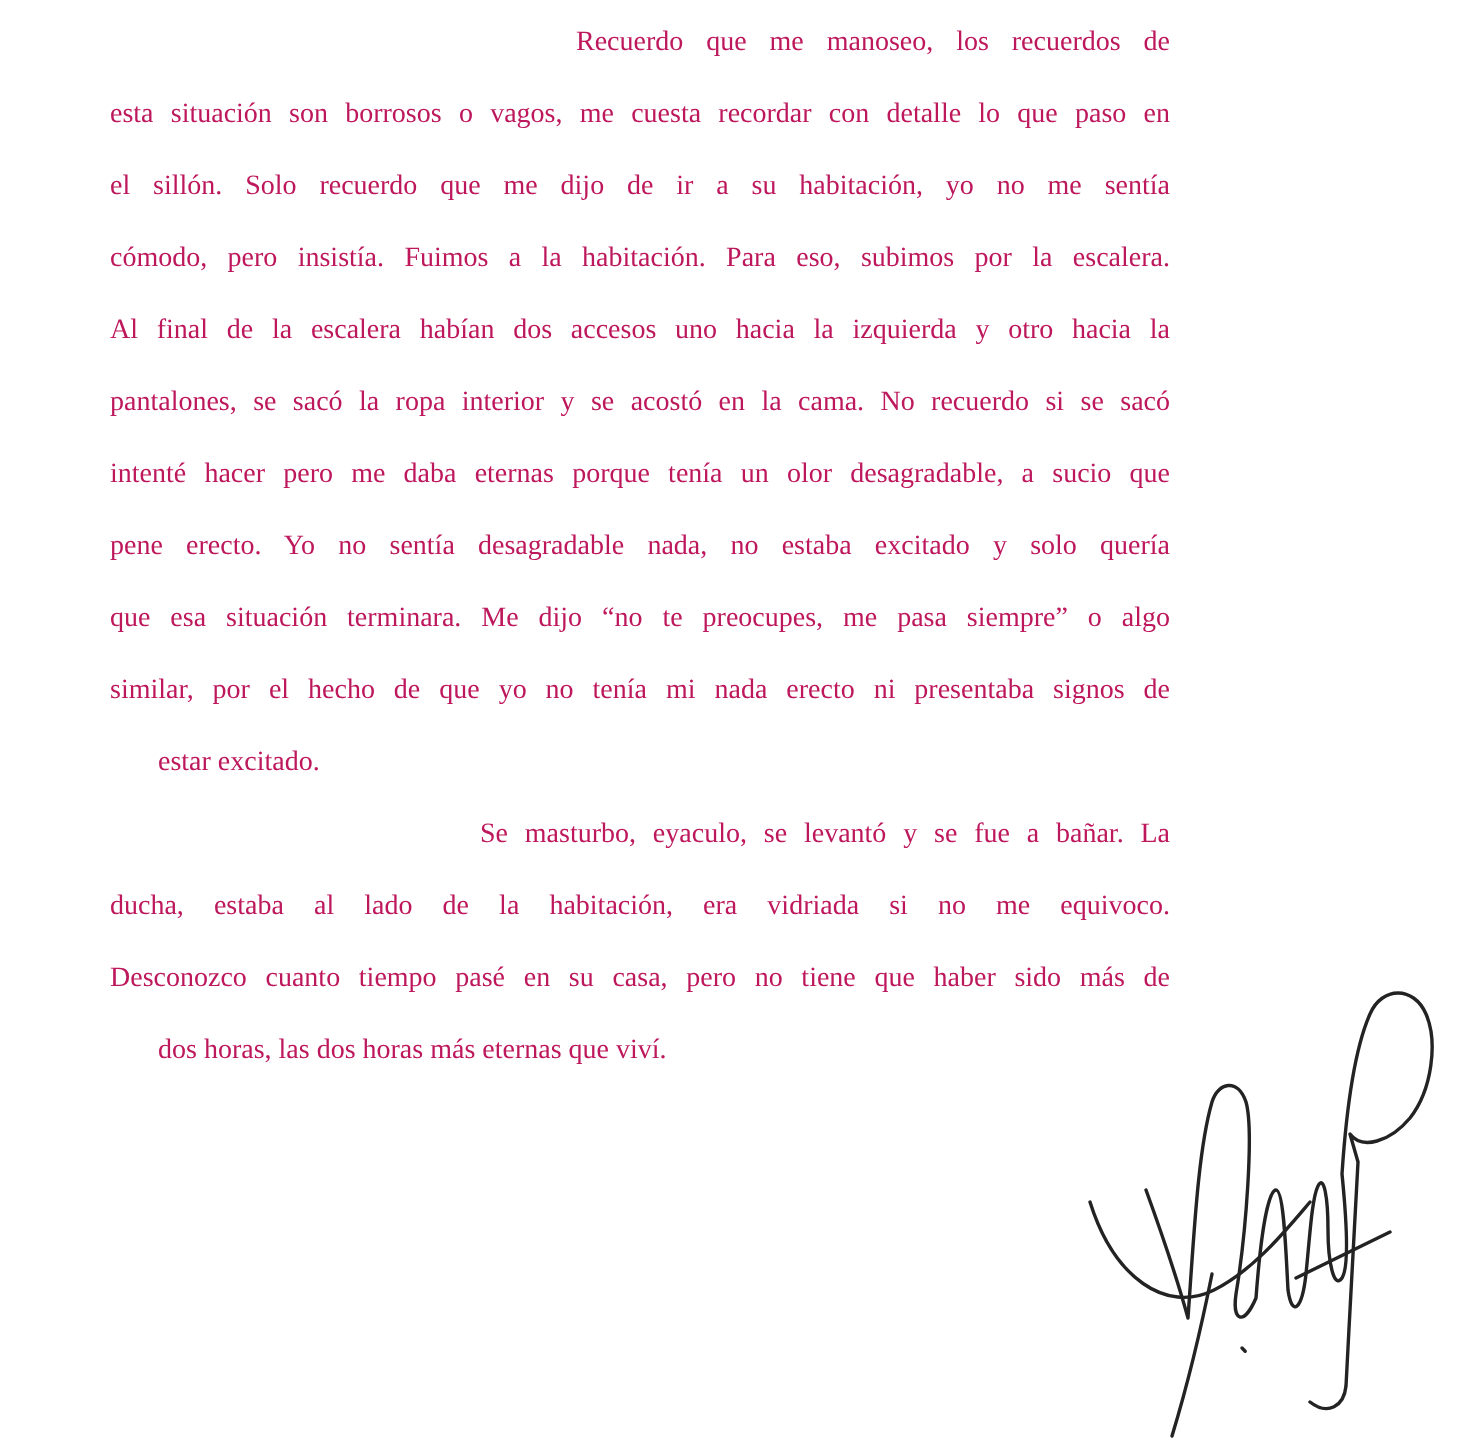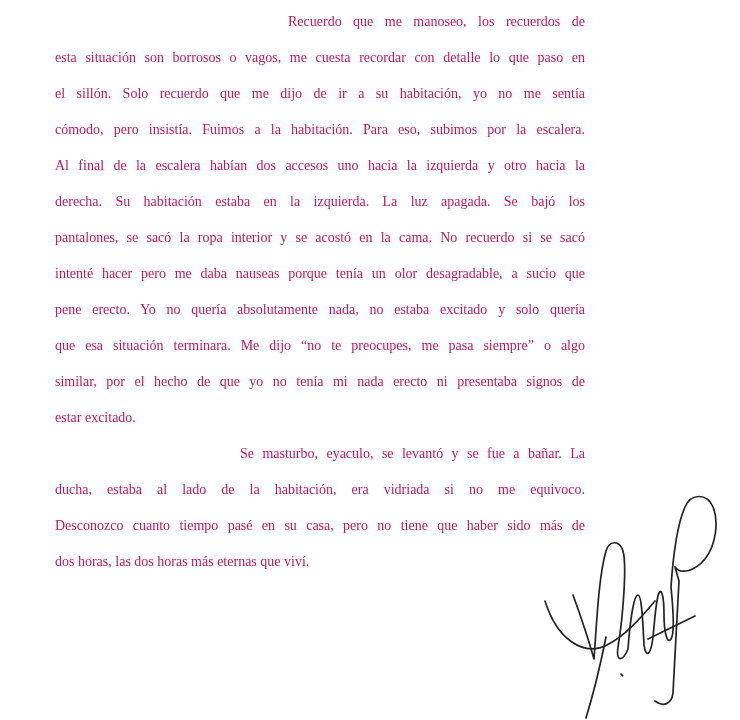--- a/index.html
+++ b/index.html
@@ -29,45 +29,44 @@
     color: #be185d;
   }
   .just {
     white-space: normal;
     text-align: justify;
     text-align-last: justify;
     overflow: hidden;
   }
   .indent-p1 { padding-left: 233px; }
   .indent-p2 { padding-left: 185px; }
-  .plain { text-align: left; text-align-last: left; }
+  .plain { text-align: left; text-align-last: left; margin-left: 24px; }
   .signature {
     position: absolute;
     left: 543px;
     top: 487px;
     width: 198px;
     height: 233px;
     color: #232323;
     pointer-events: none;
   }
   .signature svg { display: block; width: 100%; height: 100%; }
 </style>
 </head>
 <body>
 
 <div class="page">
   <div class="line just indent-p1">Recuerdo que me manoseo, los recuerdos de</div>
   <div class="line just">esta situación son borrosos o vagos, me cuesta recordar con detalle lo que paso en</div>
   <div class="line just">el sillón. Solo recuerdo que me dijo de ir a su habitación, yo no me sentía</div>
   <div class="line just">cómodo, pero insistía. Fuimos a la habitación. Para eso, subimos por la escalera.</div>
   <div class="line just">Al final de la escalera habían dos accesos uno hacia la izquierda y otro hacia la</div>
-  <div class="line just">derecha. Su habitación estaba en la izquierda. La luz apagada. Se bajó los</div>
   <div class="line just">pantalones, se sacó la ropa interior y se acostó en la cama. No recuerdo si se sacó</div>
-  <div class="line just">intenté hacer pero me daba nauseas porque tenía un olor desagradable, a sucio que</div>
-  <div class="line just">pene erecto. Yo no quería absolutamente nada, no estaba excitado y solo quería</div>
+  <div class="line just">intenté hacer pero me daba eternas porque tenía un olor desagradable, a sucio que</div>
+  <div class="line just">pene erecto. Yo no sentía desagradable nada, no estaba excitado y solo quería</div>
   <div class="line just">que esa situación terminara. Me dijo “no te preocupes, me pasa siempre” o algo</div>
   <div class="line just">similar, por el hecho de que yo no tenía mi nada erecto ni presentaba signos de</div>
   <div class="line plain">estar excitado.</div>
   <div class="line just indent-p2">Se masturbo, eyaculo, se levantó y se fue a bañar. La</div>
   <div class="line just">ducha, estaba al lado de la habitación, era vidriada si no me equivoco.</div>
   <div class="line just">Desconozco cuanto tiempo pasé en su casa, pero no tiene que haber sido más de</div>
   <div class="line plain">dos horas, las dos horas más eternas que viví.</div>
 </div>
 
 <div class="signature">

